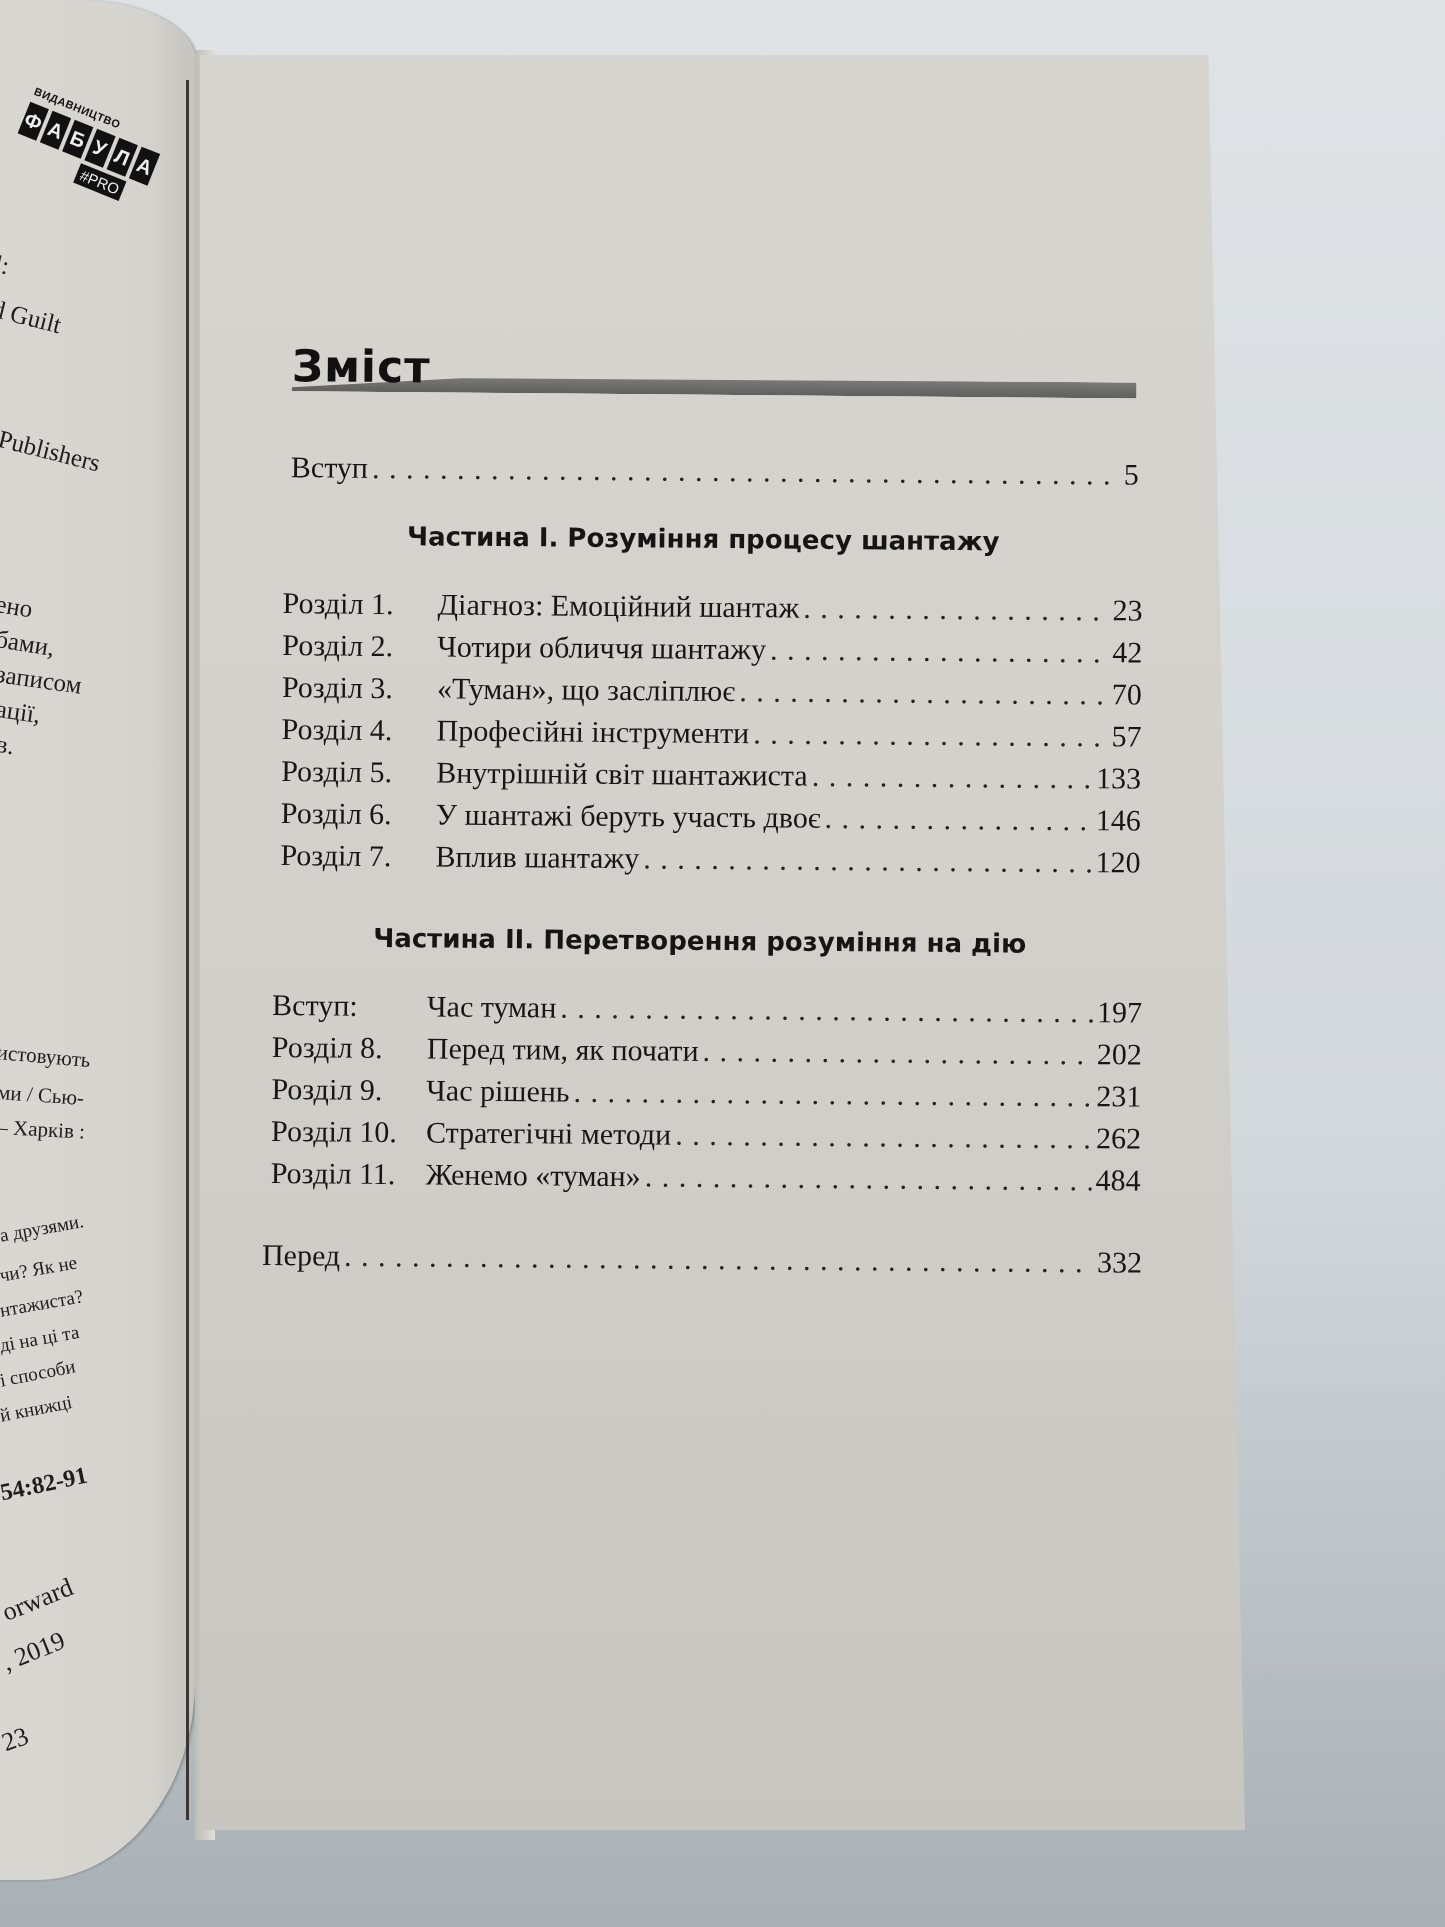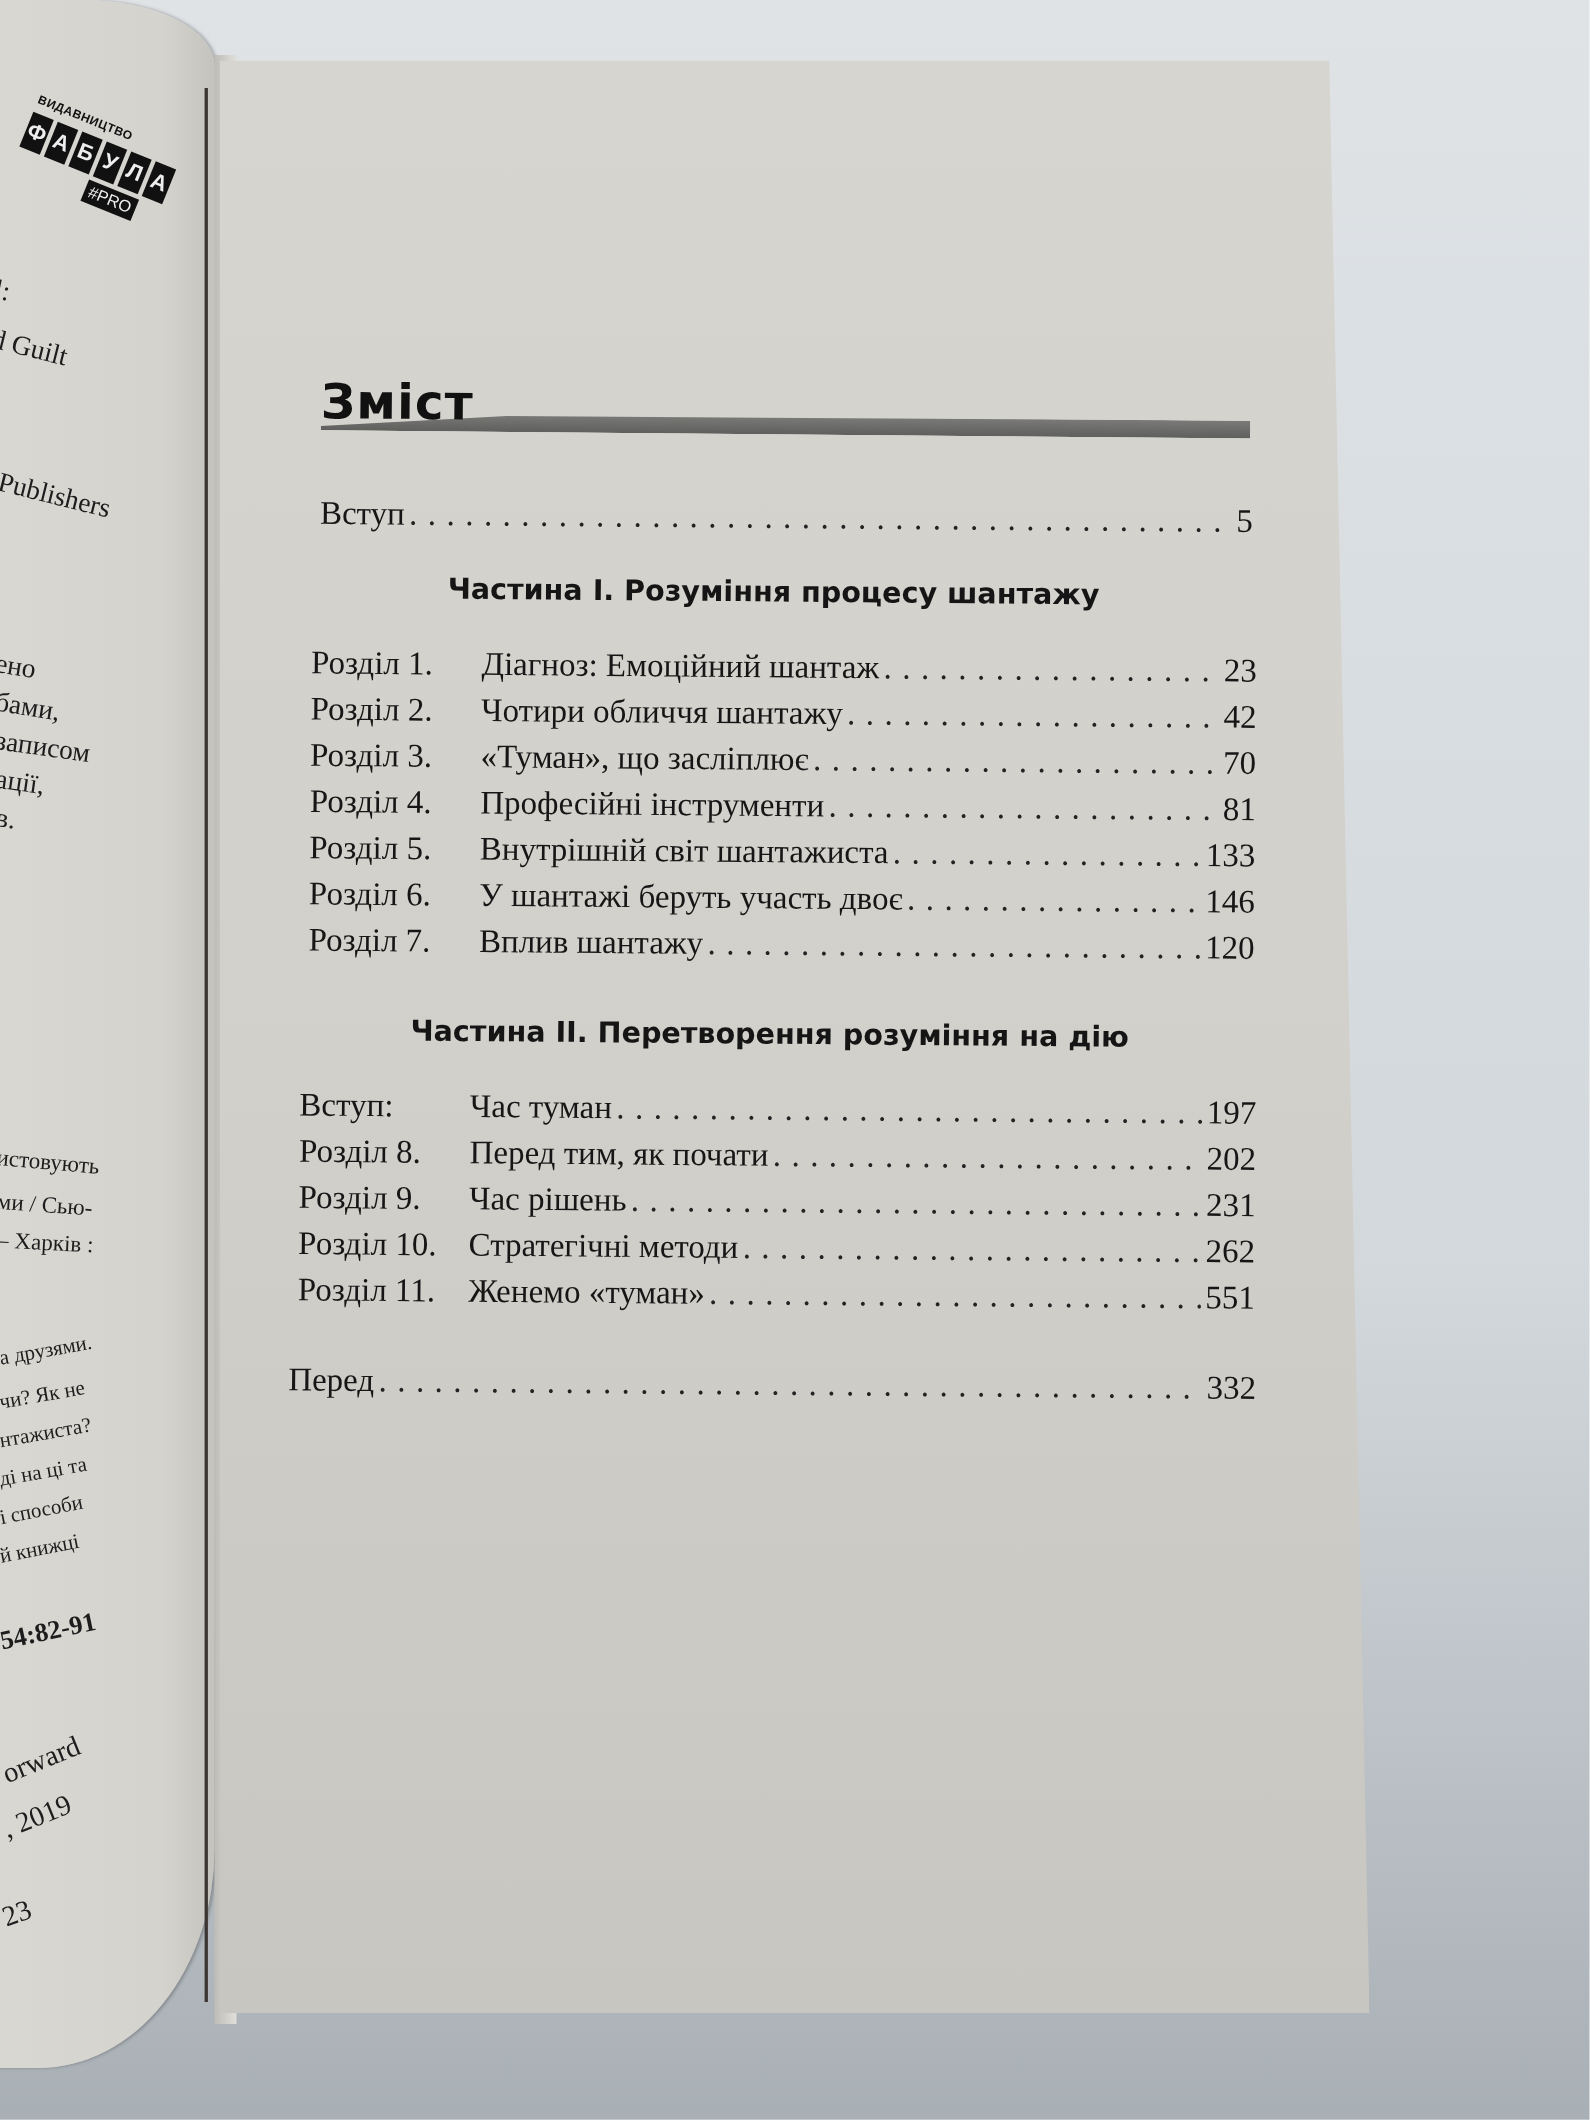--- a/index.html
+++ b/index.html
@@ -163,21 +163,21 @@
     <div class="entry">
       <span class="label">Розділ 3.</span>
       <span class="title">«Туман», що засліплює</span>
       <span class="leader"></span>
       <span class="page">70</span>
     </div>
     <div class="entry">
       <span class="label">Розділ 4.</span>
       <span class="title">Професійні інструменти</span>
       <span class="leader"></span>
-      <span class="page">81</span>
+      <span class="page">57</span>
     </div>
     <div class="entry">
       <span class="label">Розділ 5.</span>
       <span class="title">Внутрішній світ шантажиста</span>
       <span class="leader"></span>
       <span class="page">133</span>
     </div>
     <div class="entry">
       <span class="label">Розділ 6.</span>
       <span class="title">У шантажі беруть участь двоє</span>
@@ -218,21 +218,21 @@
     <div class="entry">
       <span class="label">Розділ 10.</span>
       <span class="title">Стратегічні методи</span>
       <span class="leader"></span>
       <span class="page">262</span>
     </div>
     <div class="entry">
       <span class="label">Розділ 11.</span>
       <span class="title">Женемо «туман»</span>
       <span class="leader"></span>
-      <span class="page">551</span>
+      <span class="page">484</span>
     </div>
   </div>
 
   <div style="height:40px"></div>
   <div class="entry" style="padding-left:0px;width:880px;">
     <span class="title">Перед</span>
     <span class="leader"></span>
     <span class="page">332</span>
   </div>
 </div>

